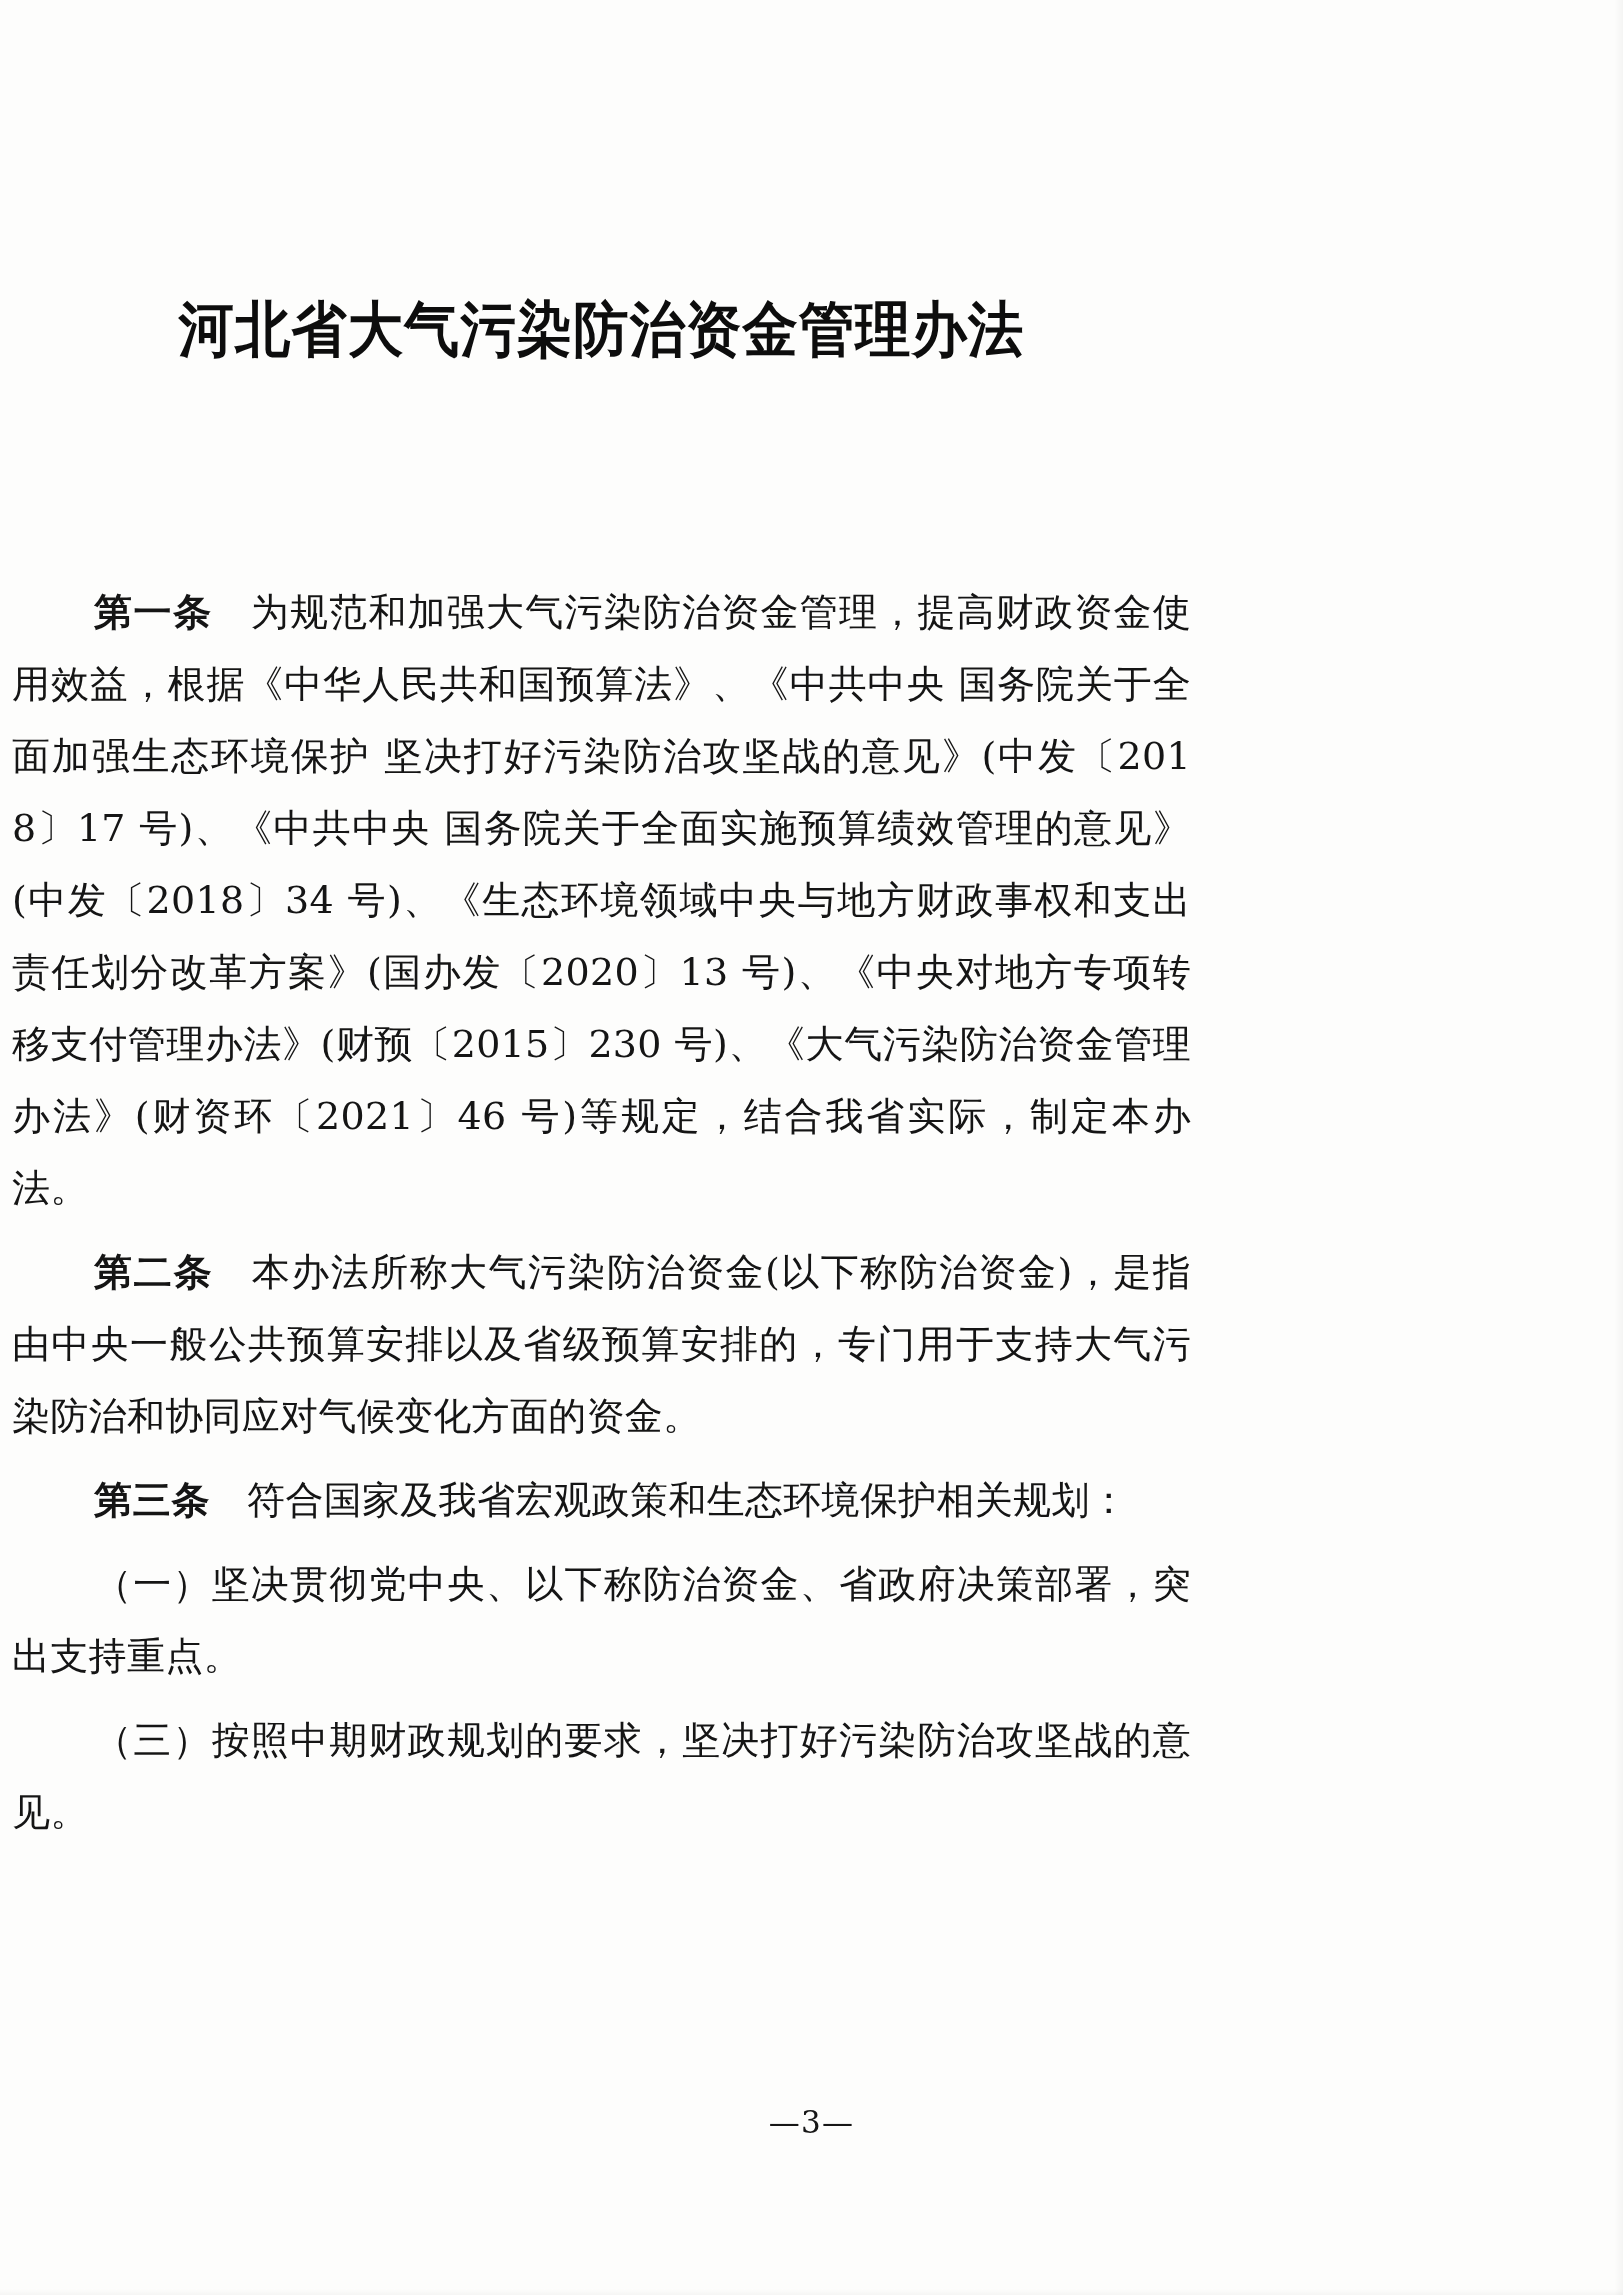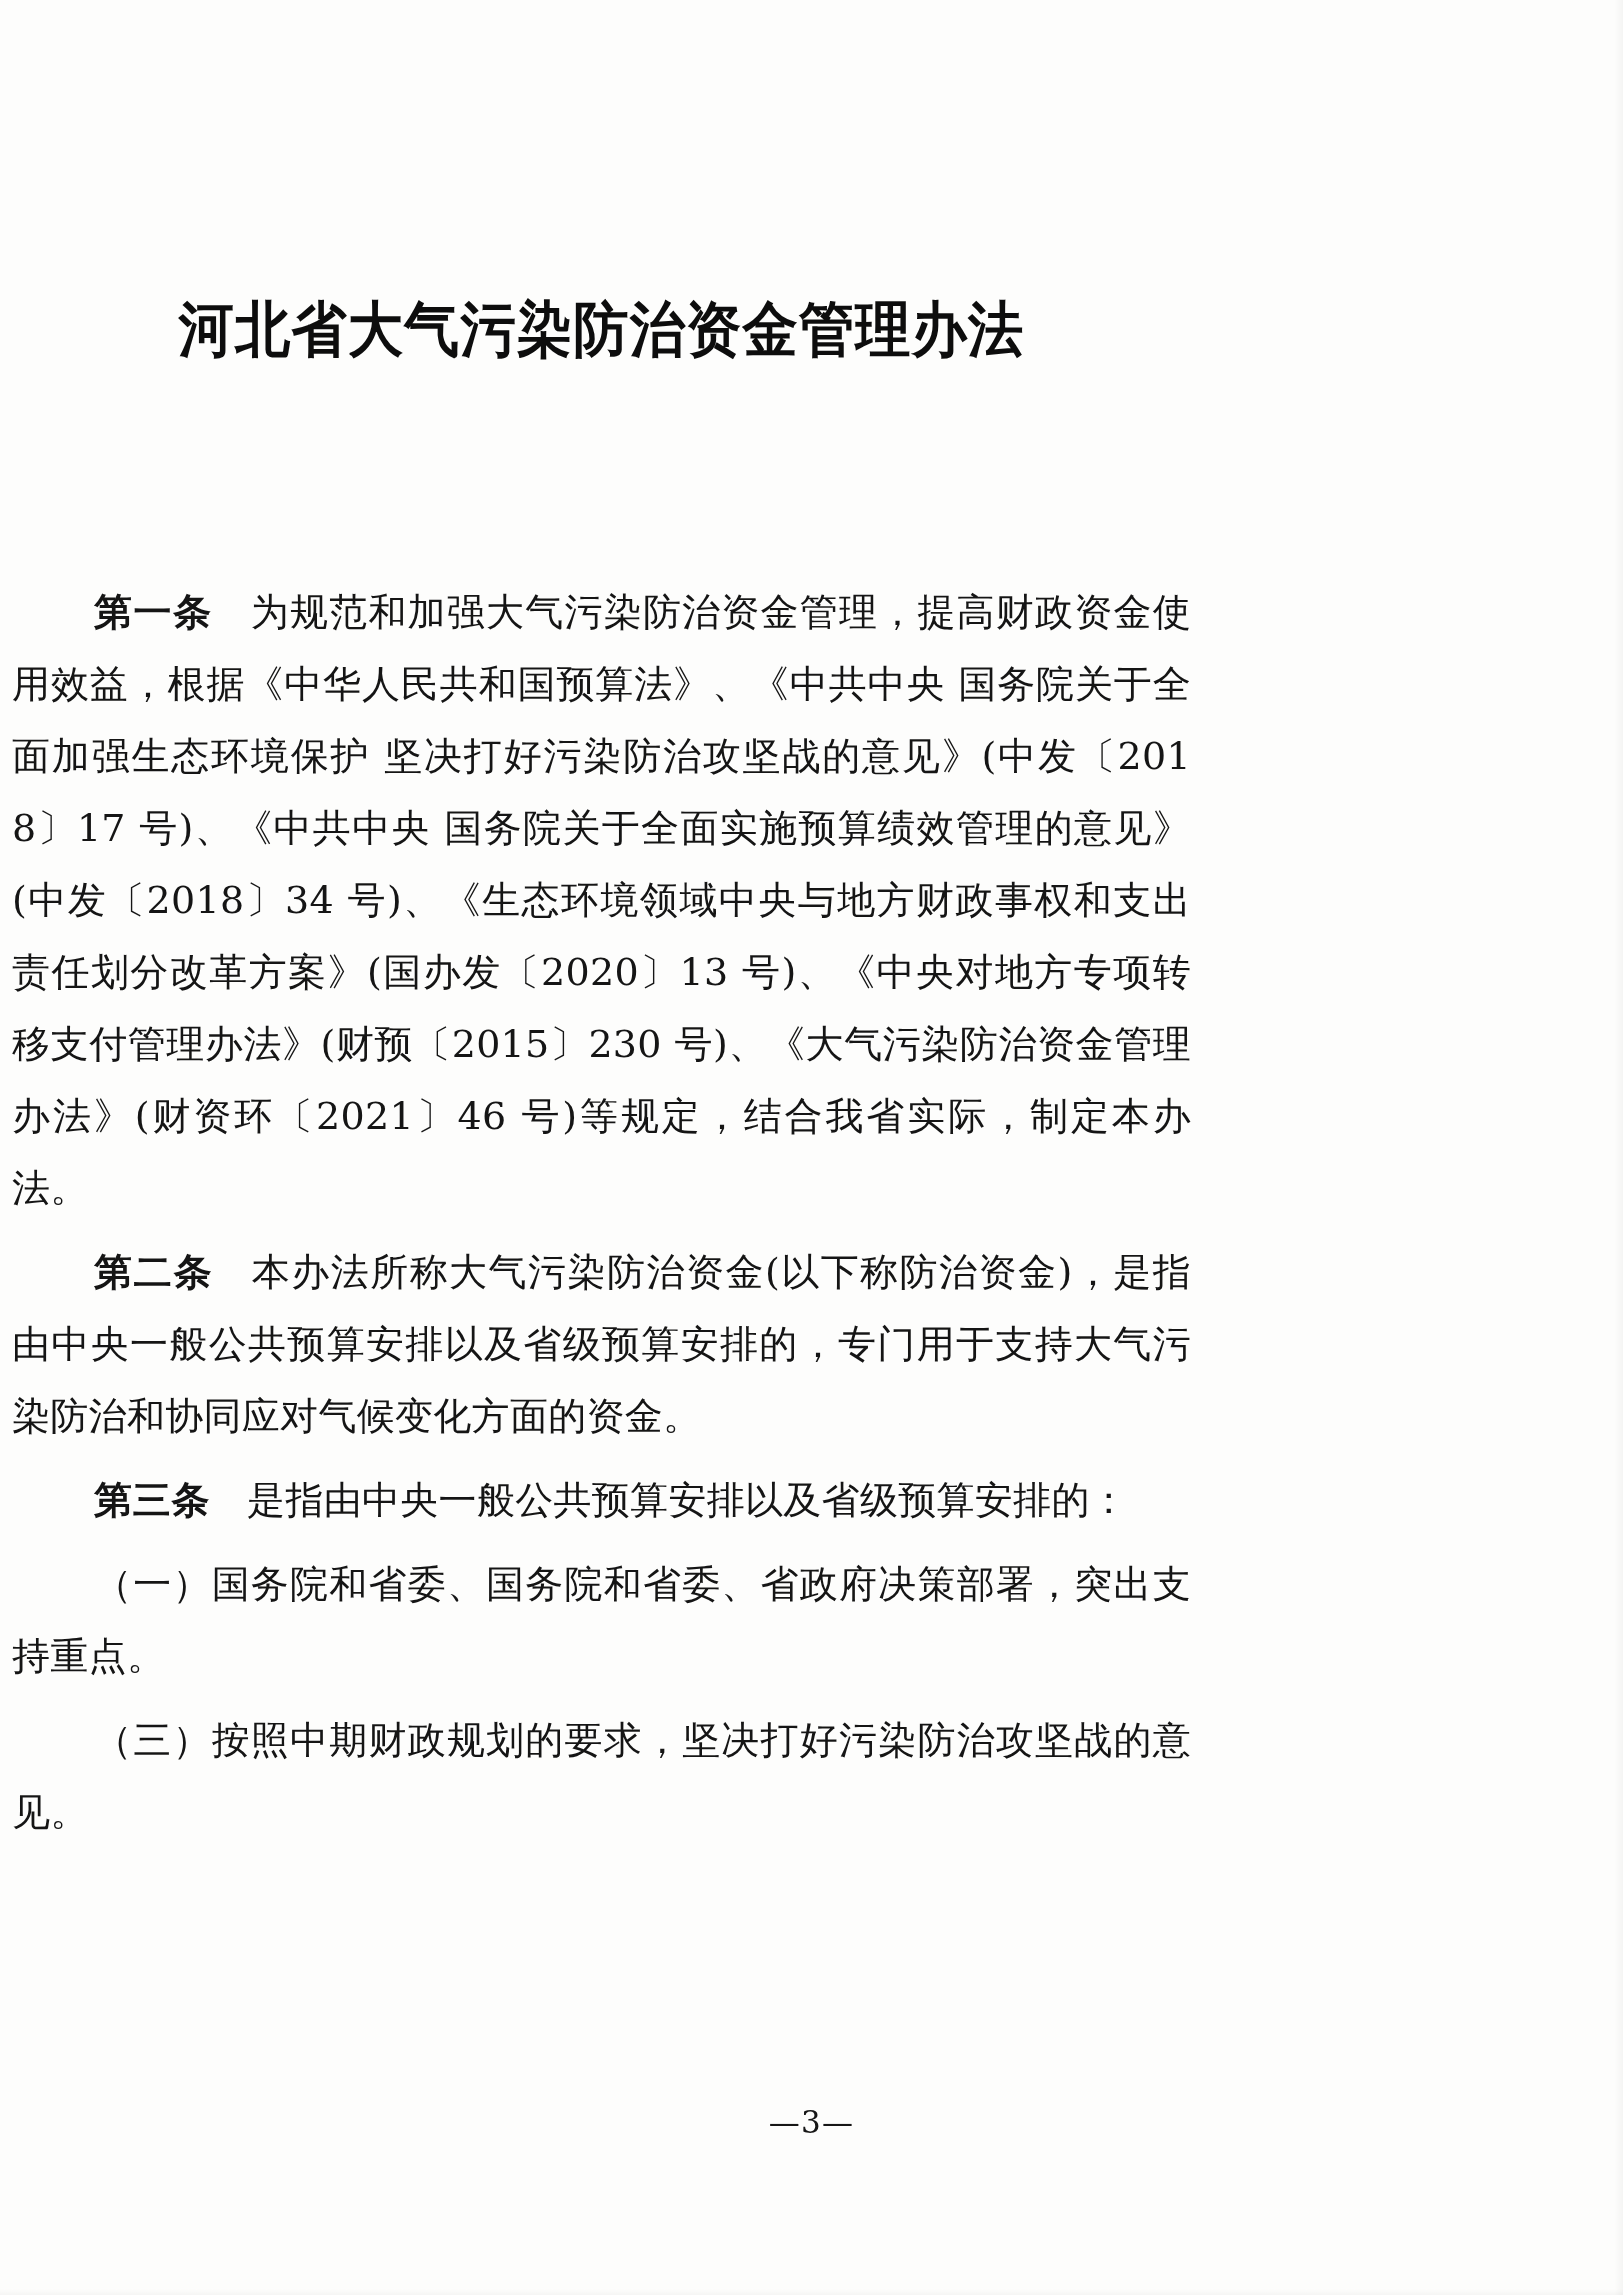--- a/index.html
+++ b/index.html
@@ -136,23 +136,23 @@
 
   <h1 class="doc-title">河北省大气污染防治资金管理办法</h1>
 
 
   <div class="body">
 
     <p class="para indent"><span class="art-no">第一条</span><span class="art-gap"></span><span>为规范和加强大气污染防治资金管理，提高财政资金使用效益，根据《中华人民共和国预算法》、《中共中央 国务院关于全面加强生态环境保护 坚决打好污染防治攻坚战的意见》(中发〔2018〕17 号)、《中共中央 国务院关于全面实施预算绩效管理的意见》(中发〔2018〕34 号)、《生态环境领域中央与地方财政事权和支出责任划分改革方案》(国办发〔2020〕13 号)、《中央对地方专项转移支付管理办法》(财预〔2015〕230 号)、《大气污染防治资金管理办法》(财资环〔2021〕46 号)等规定，结合我省实际，制定本办法。</span></p>
 
     <p class="para indent"><span class="art-no">第二条</span><span class="art-gap"></span><span>本办法所称大气污染防治资金(以下称防治资金)，是指由中央一般公共预算安排以及省级预算安排的，专门用于支持大气污染防治和协同应对气候变化方面的资金。</span></p>
 
-    <p class="para indent"><span class="art-no">第三条</span><span class="art-gap"></span><span>是指由中央一般公共预算安排以及省级预算安排的：</span></p>
+    <p class="para indent"><span class="art-no">第三条</span><span class="art-gap"></span><span>符合国家及我省宏观政策和生态环境保护相关规划：</span></p>
 
-    <p class="para indent">（一）国务院和省委、国务院和省委、省政府决策部署，突出支持重点。</p>
+    <p class="para indent">（一）坚决贯彻党中央、以下称防治资金、省政府决策部署，突出支持重点。</p>
     <p class="para indent">（三）按照中期财政规划的要求，坚决打好污染防治攻坚战的意见。</p>
 
   </div>
 
   <div class="page-number">—3—</div>
 
 </div>
 
 
 </body></html>

